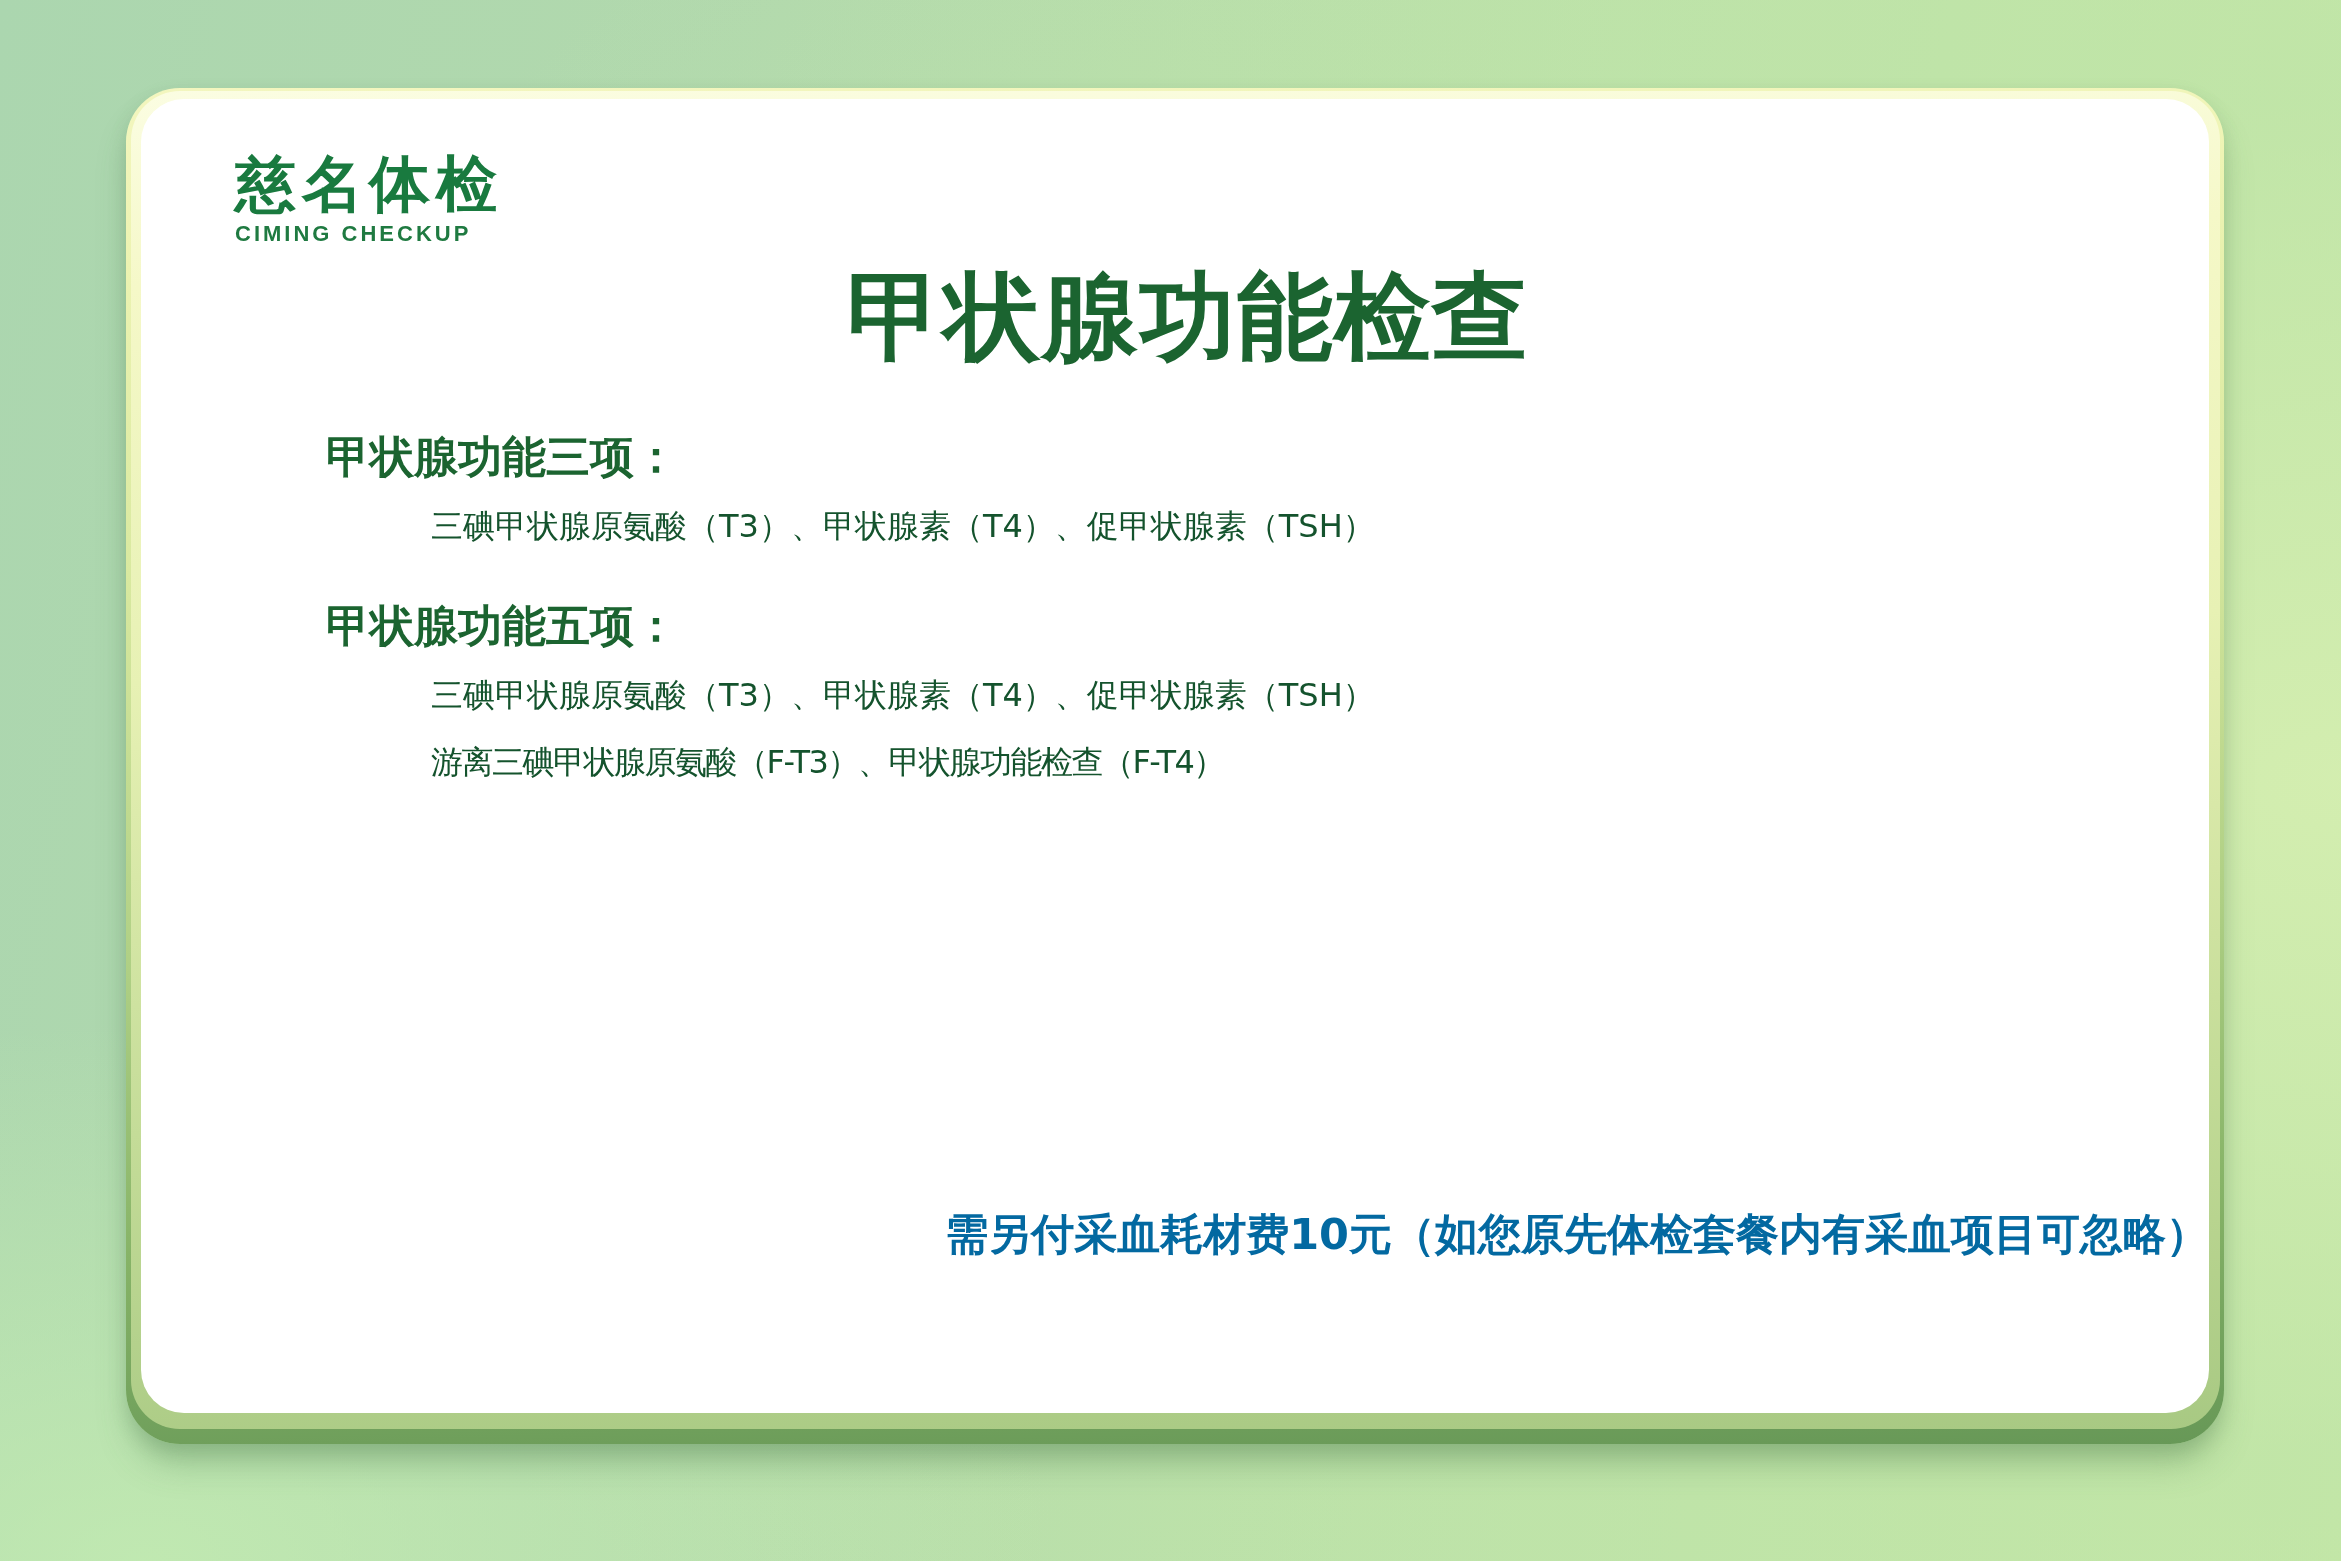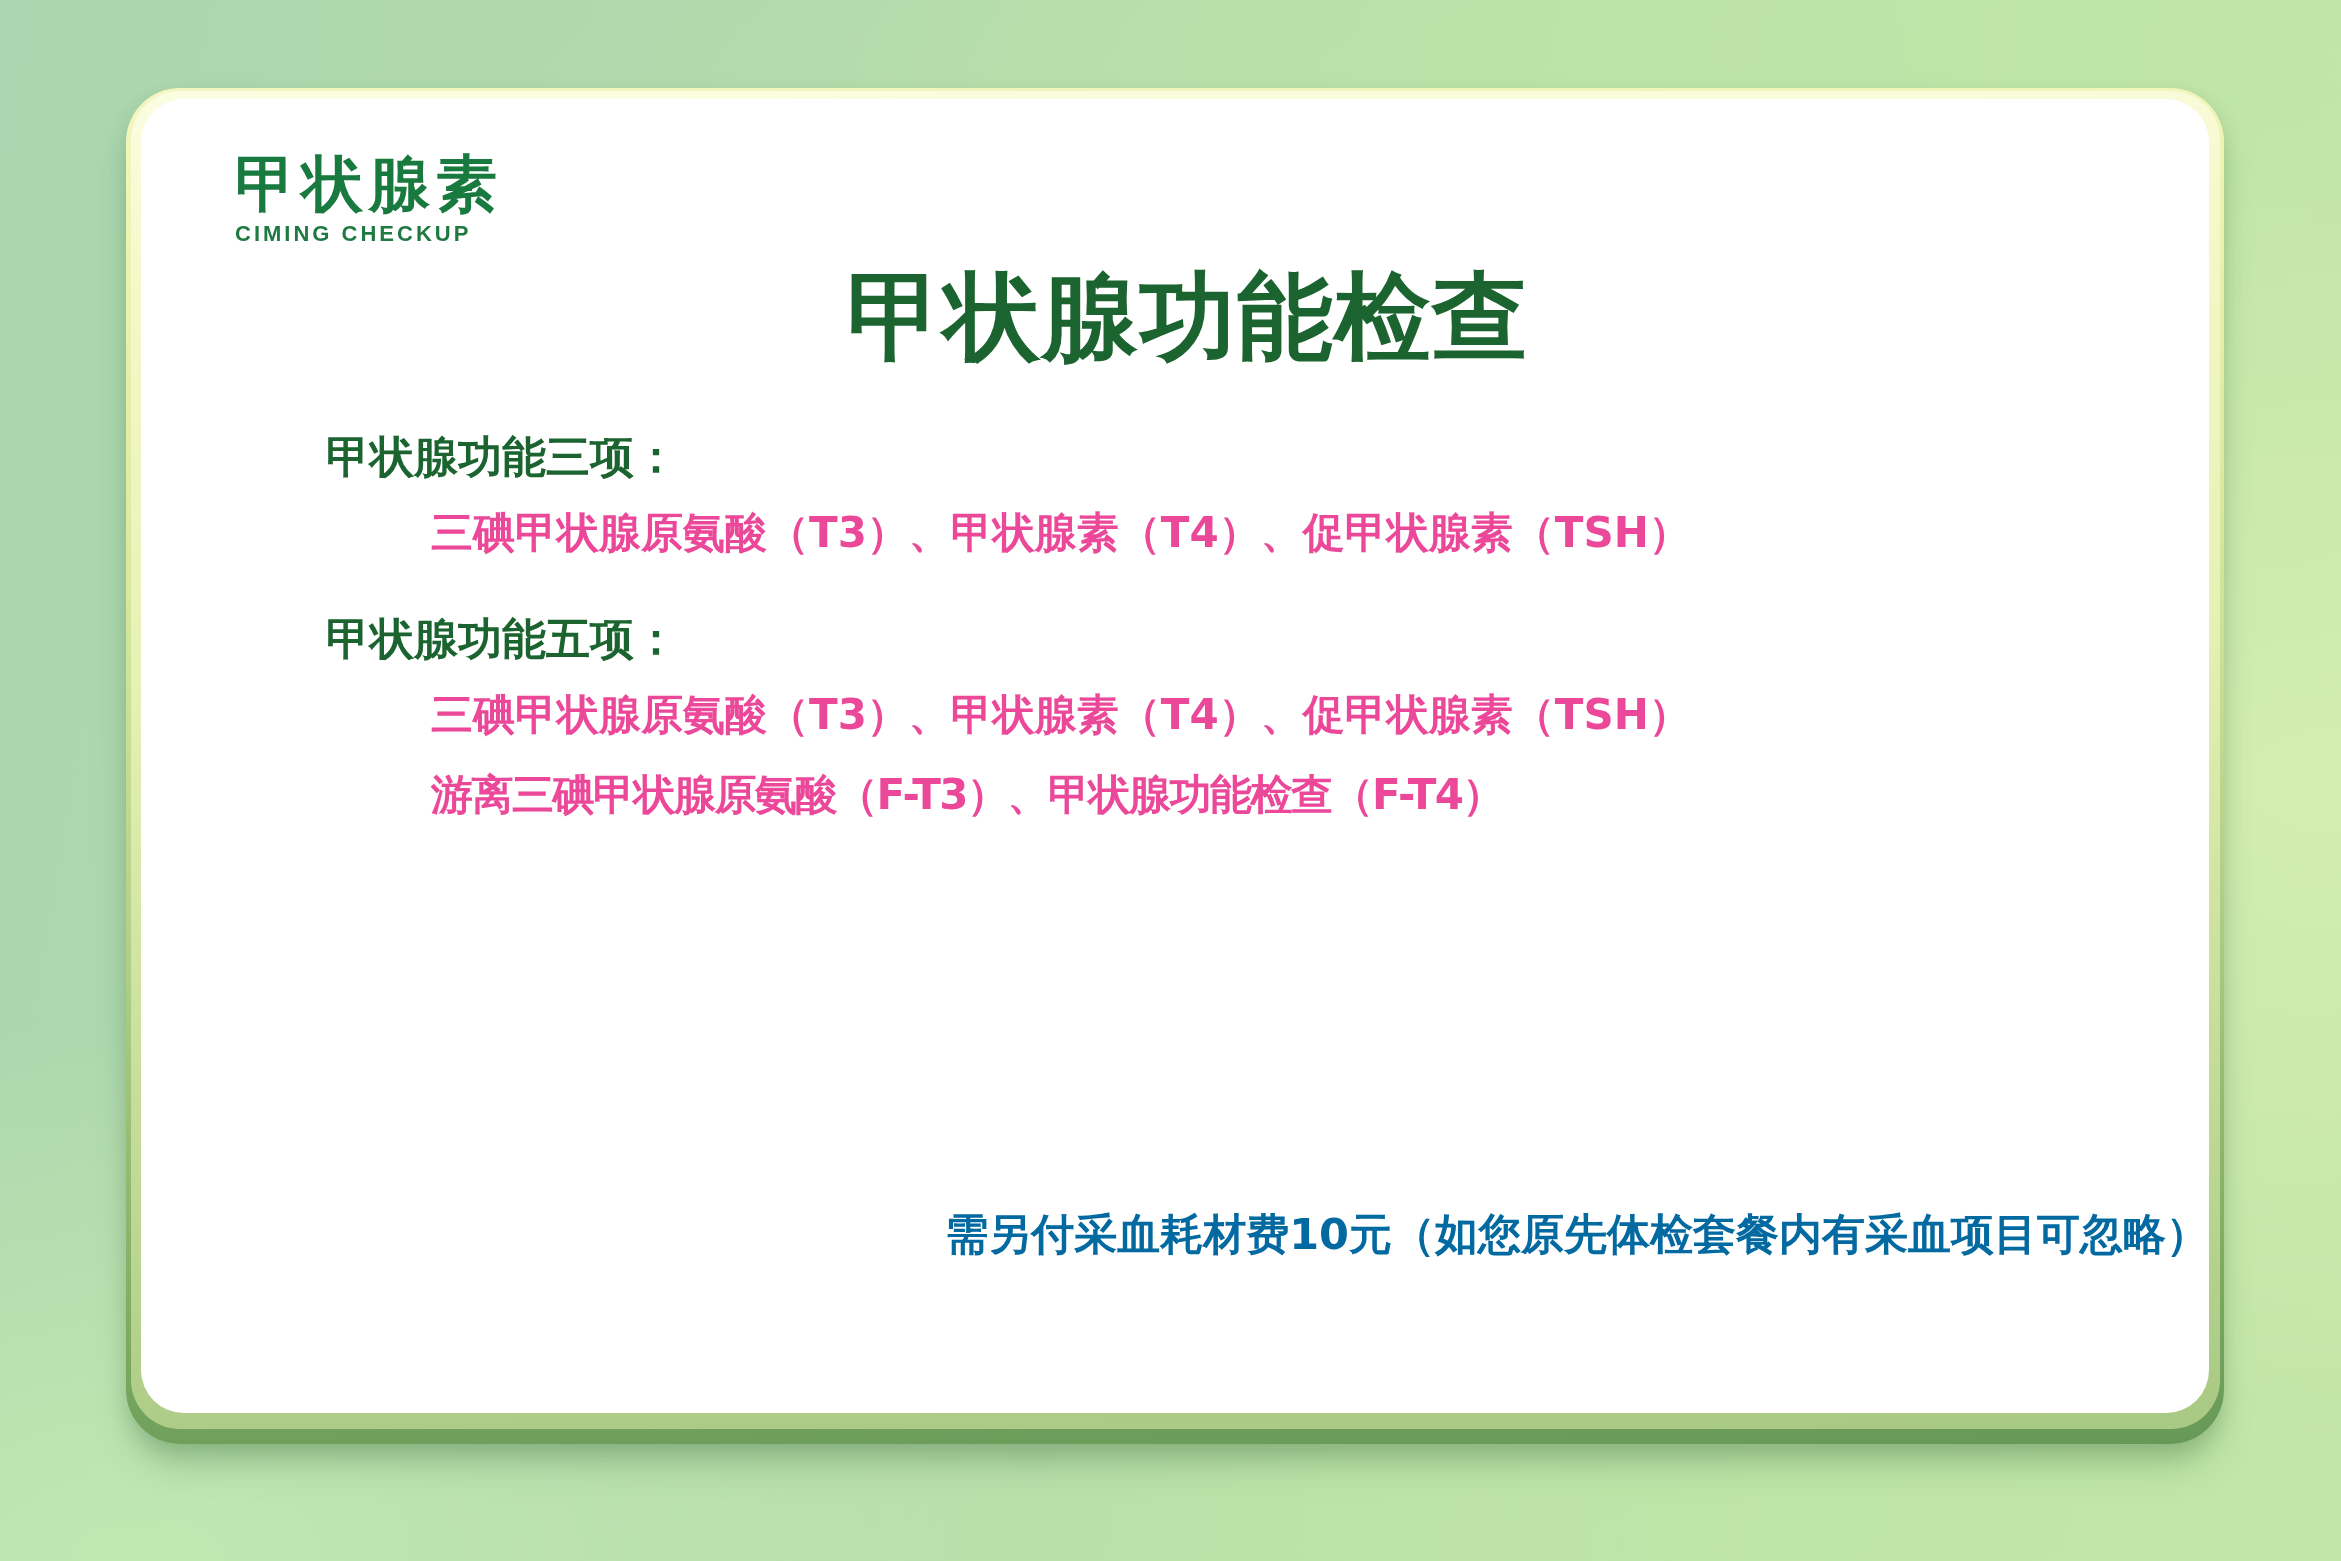--- a/index.html
+++ b/index.html
@@ -150,27 +150,27 @@
     font-weight: 700;
     font-size: 44px;
     line-height: 1.25;
     padding-left: 141px;
     white-space: nowrap;
     color: #1b6430;
   }
 
   .group-line {
     font-family: "DejaVu Sans", "Liberation Sans", sans-serif;
-    font-weight: 700;
-    font-size: 42px;
+    font-weight: 400;
+    font-size: 32px;
     line-height: 1.28;
     padding-left: 246px;
     margin-top: 22.5px;
     white-space: nowrap;
-    color: #ec4899;
+    color: #14532d;
   }
   .group-line.tight {
     letter-spacing: -1.5px;
     margin-top: 25.5px;
   }
 
   
   .footnote {
     position: absolute;
     left: 0;
@@ -188,21 +188,21 @@
 </head>
 <body>
 
 <div class="poster">
 
   <div class="card-outer">
     <div class="card-mid">
       <div class="card-inner">
 
         <div class="logo">
-          <span class="logo-cn">甲状腺素</span>
+          <span class="logo-cn">慈名体检</span>
           <span class="logo-en">CIMING CHECKUP</span>
         </div>
 
         <div class="title">甲状腺功能检查</div>
 
         <div class="body-block">
 
           <div class="group">
             <div class="group-heading">甲状腺功能三项：</div>
             <div class="group-line">三碘甲状腺原氨酸（T3）、甲状腺素（T4）、促甲状腺素（TSH）</div>

